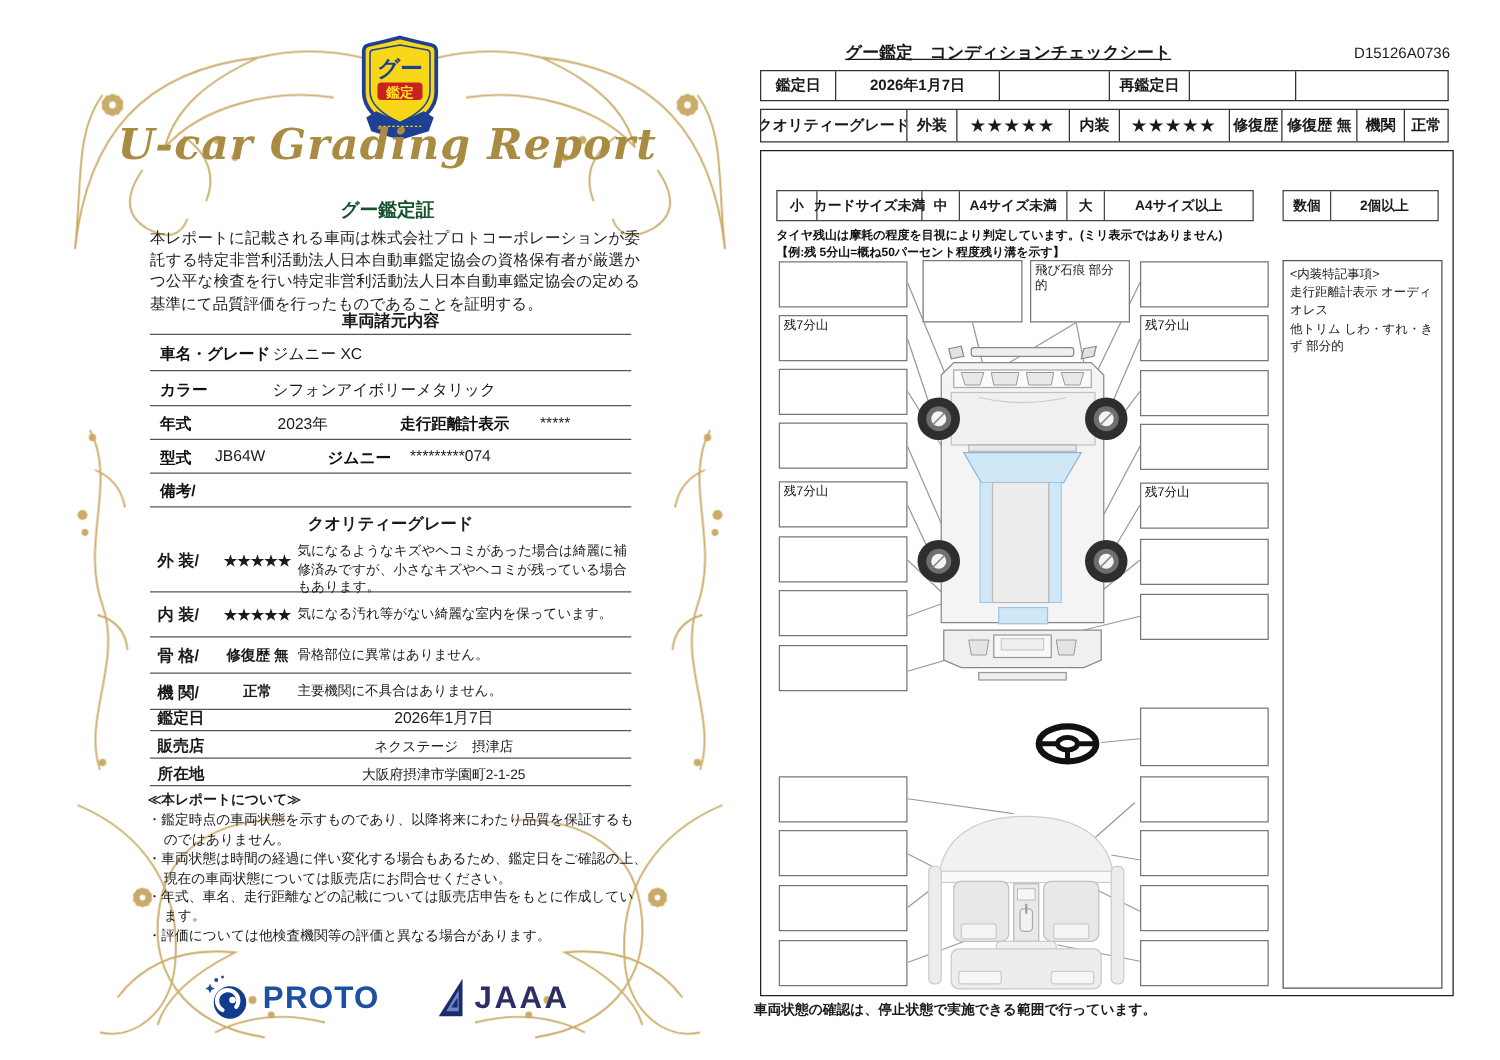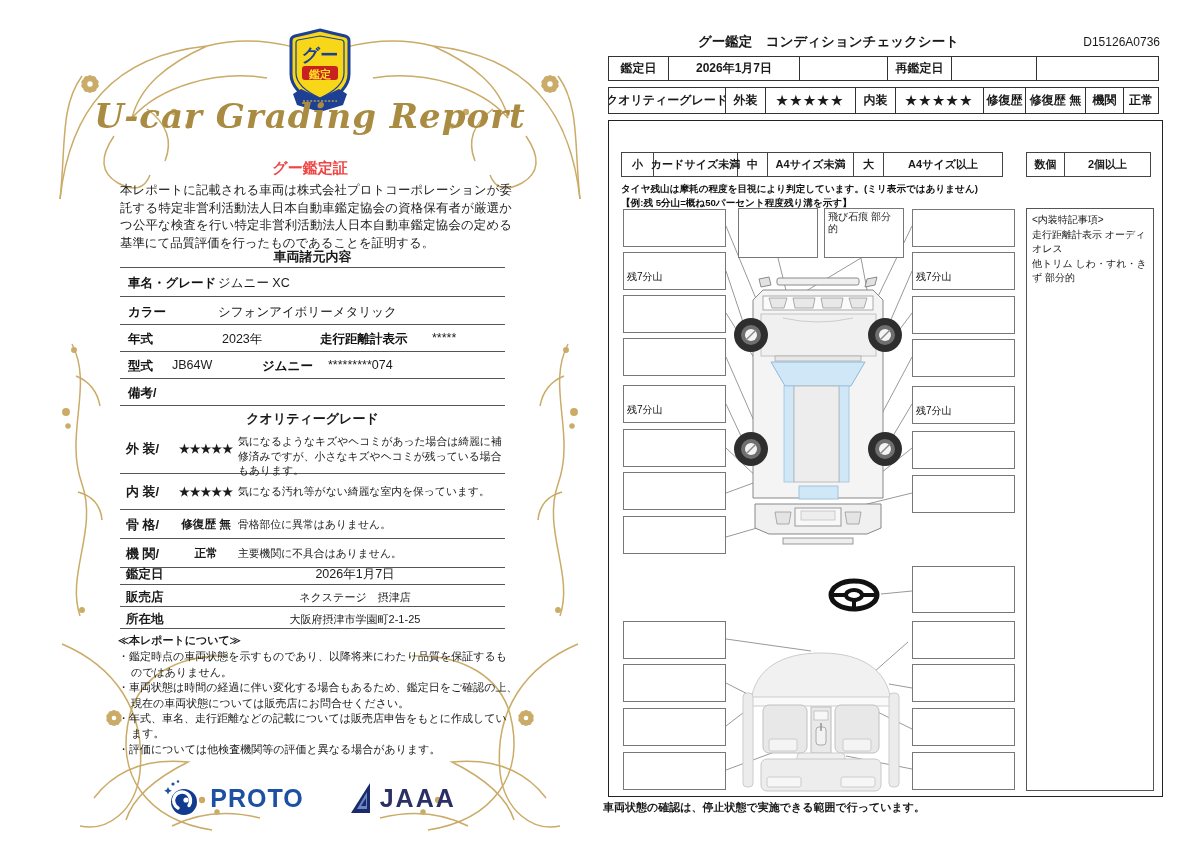--- a/index.html
+++ b/index.html
@@ -8,21 +8,21 @@
   #canvas { position:relative; width:1200px; height:848px; background:#ffffff; overflow:hidden; }
   .abs { position:absolute; }
 
   
   .ornament { position:absolute; left:52px; top:14px; width:536px; height:826px; }
   .badge { position:absolute; left:287px; top:28px; width:66px; height:88px; }
   .lp-title { position:absolute; left:78px; top:96px; width:464px; text-align:center;
               font-family:"DejaVu Serif", serif; font-style:italic; font-weight:bold;
               font-size:34px; color:#a98c42; letter-spacing:1px; }
   .lp-subtitle { position:absolute; left:78px; top:159px; width:464px; text-align:center;
-                 font-size:15px; font-weight:bold; color:#ef4444; }
+                 font-size:15px; font-weight:bold; color:#14532d; }
   .lp-intro { position:absolute; left:120px; top:182px; width:392px; font-size:12.4px;
               line-height:1.42; color:#222; text-align:justify; }
   .lp-sec-title { position:absolute; width:385px; left:120px; text-align:center;
                   font-size:13px; font-weight:bold; }
   .spec-table { position:absolute; left:120px; top:267px; width:385px; border-top:1px solid #555; }
   .srow { position:relative; border-bottom:1px solid #555; }
   .srow span { position:absolute; font-size:12.5px; white-space:nowrap; }
   .slabel { font-weight:bold; color:#111; }
   .grade-table { position:absolute; left:120px; top:428px; width:385px; }
   .grow { position:relative; border-bottom:1px solid #555; }
@@ -38,39 +38,39 @@
   .about { position:absolute; left:118px; top:633px; width:400px; font-size:11px; line-height:1.4; }
   .about .a-title { font-weight:bold; margin-bottom:1px; }
   .about .a-item { padding-left:13px; text-indent:-13px; }
   .logos { position:absolute; left:0px; top:778px; width:620px; display:flex;
            justify-content:center; align-items:center; gap:44px; }
   .logo-group { display:flex; align-items:center; gap:6px; }
   .proto-text { font-size:25px; font-weight:bold; color:#1d50a2; letter-spacing:1px; }
   .jaaa-text { font-size:25px; font-weight:bold; color:#2b2f63; letter-spacing:2px; }
 
   
-  .rp-title { position:absolute; left:596px; top:33px; width:465px; text-align:center;
-              font-size:13.5px; font-weight:bold; }
+  .rp-title { position:absolute; left:574px; top:33px; width:465px; text-align:center;
+              font-size:13.5px; font-weight:bold;text-decoration:underline; }
   .rp-docid { position:absolute; left:1040px; top:35px; width:120px; text-align:right; font-size:12px; }
   .rtable { position:absolute; display:flex; border:1.5px solid #333; background:#fff; }
   .rcell { border-right:1px solid #333; display:flex; align-items:center; justify-content:center;
            font-size:12px; font-weight:600; white-space:nowrap; overflow:hidden; }
   .rcell:last-child { border-right:none; }
   .rcell.stars { font-size:13px; letter-spacing:2px; }
   .main-box { position:absolute; left:608px; top:120px; width:555px; height:677px;
               border:1.5px solid #222; background:#fff; }
   .cond-header { position:absolute; left:0; top:0; width:100%; height:26px; border-bottom:1.5px solid #222;
                  display:flex; align-items:center; justify-content:center; font-size:13px; font-weight:bold; }
   .legend { position:absolute; display:flex; border:1px solid #444; height:25px; }
   .lcell { border-right:1px solid #444; display:flex; align-items:center; justify-content:center;
            font-size:11px; font-weight:600; white-space:nowrap; }
   .lcell:last-child { border-right:none; }
   .tire-note { position:absolute; left:12px; top:61px; font-size:9.6px; font-weight:600; line-height:1.45; color:#111; }
   .nbox { position:absolute; width:103px; height:37px; border:1px solid #777; background:#fff;
-          font-size:10px; padding:18px 3px; line-height:1.2; color:#111; }
+          font-size:10px; padding:2px 3px; line-height:1.2; color:#111; }
   .nbox-top { position:absolute; width:80px; height:50px; border:1px solid #777; background:#fff;
               font-size:10px; padding:2px 3px; line-height:1.2; }
   .notes-panel { position:absolute; left:417px; top:87px; width:128px; height:583px;
                  border:1px solid #555; background:#fff; padding:4px 5px; font-size:10px; line-height:1.45; }
   .leaders { position:absolute; left:0; top:0; width:555px; height:677px; pointer-events:none; }
   .rp-footer { position:absolute; left:603px; top:800px; font-size:11px; font-weight:bold; }
 </style>
 </head>
 <body>
 

